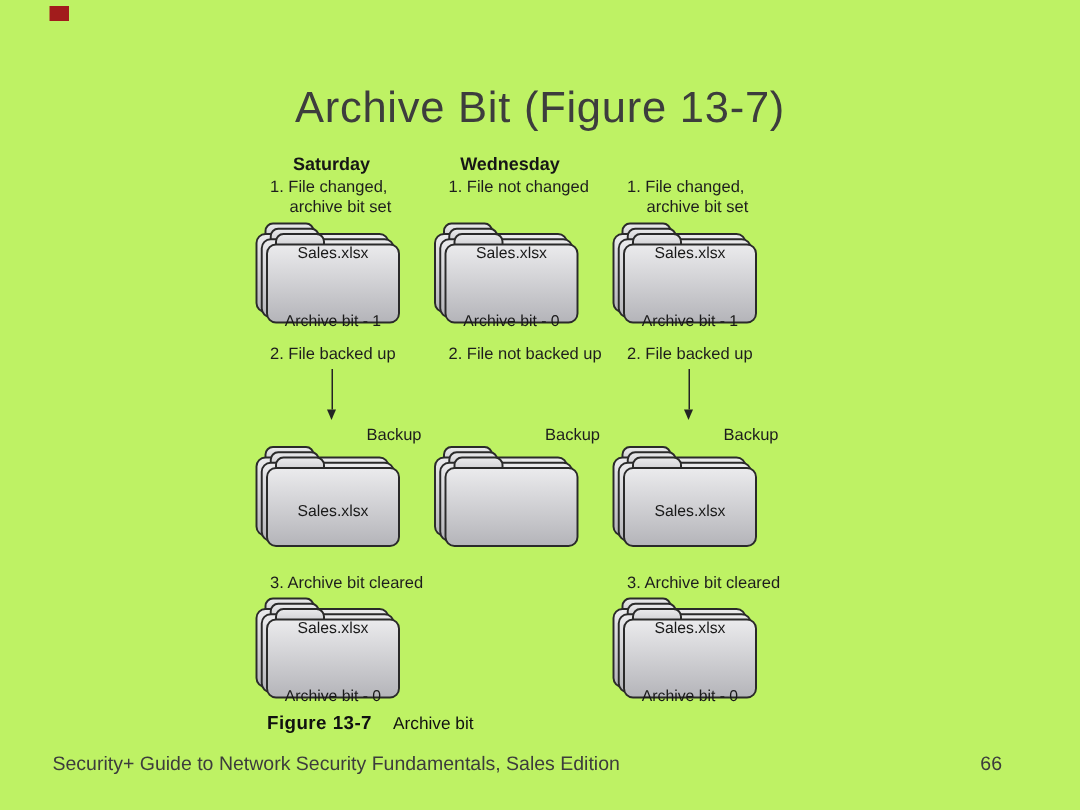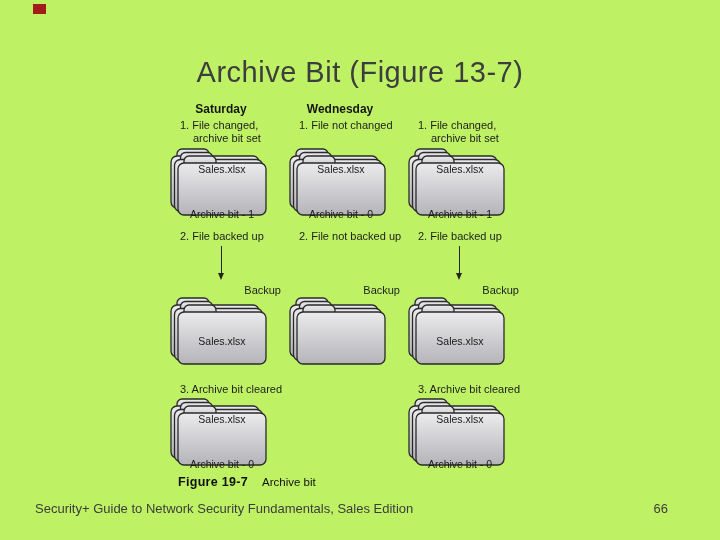--- a/index.html
+++ b/index.html
@@ -207,19 +207,19 @@
           <use href="#folder-stack"></use>
         </svg>
       <div class="ftext">
         <span>Sales.xlsx</span>
         <span>Archive bit - 0</span>
       </div>
     </div>
   </div>
 
   <div class="caption">
-    <b>Figure 19-7</b><span>Archive bit</span>
+    <b>Figure 13-7</b><span>Archive bit</span>
   </div>
 
   <div class="footer-text">Security+ Guide to Network Security Fundamentals, Sales Edition</div>
   <div class="page-num">66</div>
 
 </div>
 
 </body></html>

